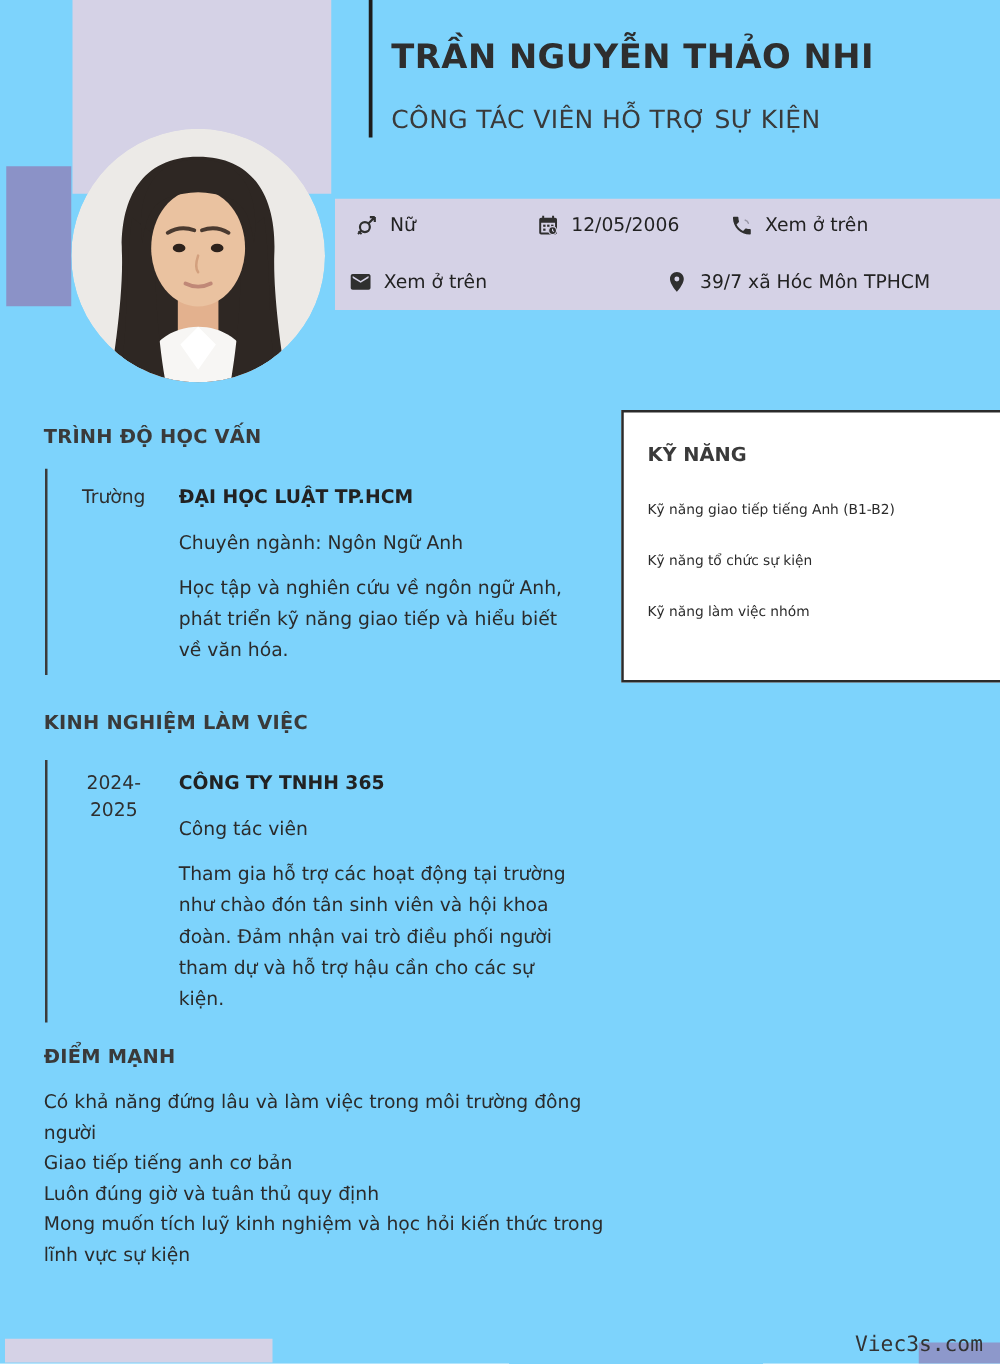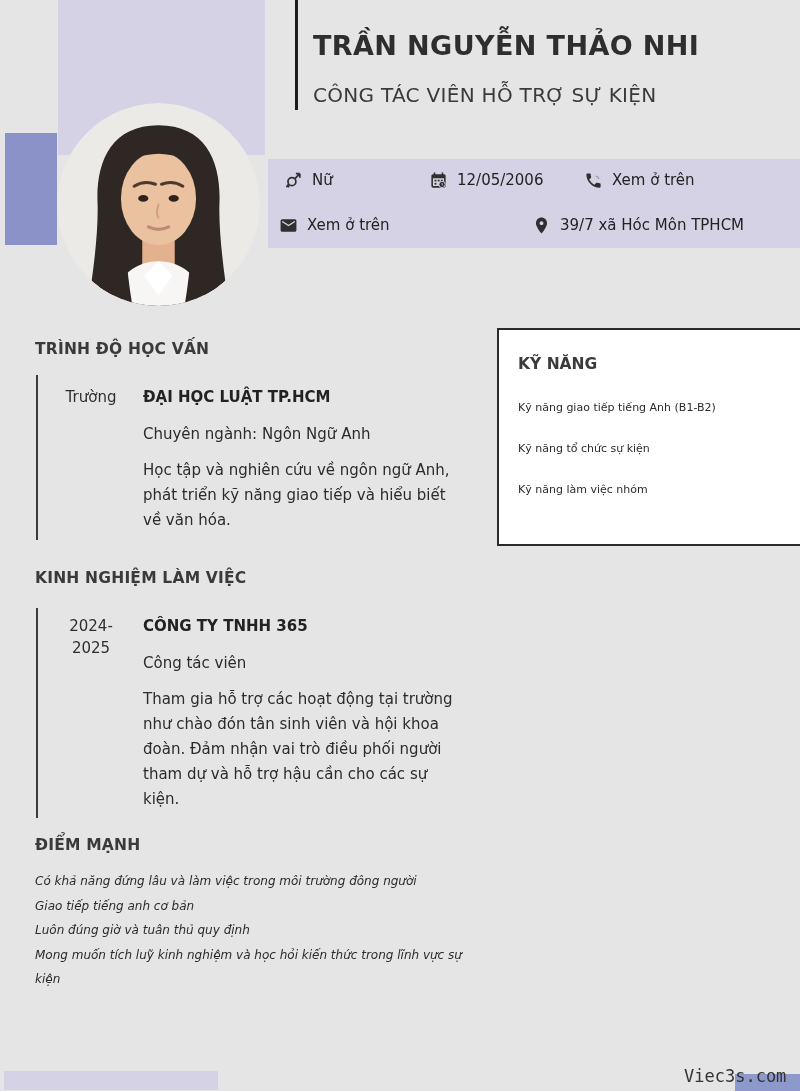--- a/index.html
+++ b/index.html
@@ -5,21 +5,21 @@
   :root{
     --lavender:#d5d2e6;
     --periwinkle:#8b92c7;
     --footer-square:#8d98cb;
     --ink:#2b2b2b;
     --ink-soft:#3a3a3a;
   }
   *{margin:0;padding:0;box-sizing:border-box;}
   html,body{background:#ffffff;}
   body{font-family:"DejaVu Sans","Liberation Sans",sans-serif;color:var(--ink,#2b2b2b);}
-  .page{position:relative;width:800px;height:1091px;background:#e5e5e5;overflow:hidden;}
+  .page{position:relative;width:800px;height:1091px;background:#7dd3fc;overflow:hidden;}
 
   
   .block-top{position:absolute;left:58px;top:0;width:207px;height:155px;background:var(--lavender,#d5d2e6);}
   .accent-square{position:absolute;left:5px;top:133px;width:52px;height:112px;background:var(--periwinkle,#8b92c7);}
   .contact-band{position:absolute;left:268px;top:159px;width:532px;height:89px;background:var(--lavender,#d5d2e6);}
   .header-divider{position:absolute;left:295px;top:0;width:3px;height:110px;background:#1c1c1c;}
 
   .photo{position:absolute;left:57px;top:103px;width:203px;height:203px;border-radius:50%;overflow:hidden;}
   .photo svg{display:block;width:100%;height:100%;}
 
@@ -39,21 +39,21 @@
   .entry .e-sub{font-size:15px;color:#2b2b2b;line-height:22px;margin-top:15px;}
   .entry .e-desc{font-size:15px;color:#2b2b2b;line-height:25px;margin-top:13px;}
 
   
   .skills-box{position:absolute;left:497px;top:328px;width:332px;height:218px;border:2px solid #2b2b2b;background:#fff;padding:25px 0 0 19px;}
   .skills-box .s-heading{font-size:15.5px;font-weight:700;color:var(--ink-soft,#3a3a3a);margin-bottom:22px;}
   .skill-item{width:252px;font-size:11px;color:#2b2b2b;line-height:25px;margin-bottom:16px;}
   .skill-item.justify{text-align:justify;}
 
   
-  .strengths{position:absolute;left:35px;top:869px;width:455px;font-size:12px;color:#2b2b2b;line-height:24.6px;font-style:italic;}
+  .strengths{position:absolute;left:35px;top:869px;width:455px;font-size:15px;color:#2b2b2b;line-height:24.6px;}
   .strengths p{margin:0;}
 
   
   .footer-bar{position:absolute;left:4px;top:1071px;width:214px;height:19px;background:var(--lavender,#d5d2e6);}
   .footer-square{position:absolute;left:735px;top:1074px;width:65px;height:17px;background:var(--footer-square,#8d98cb);}
   .watermark{position:absolute;left:684px;top:1066px;font-family:"DejaVu Sans Mono","Liberation Mono",monospace;font-size:17px;color:#333;white-space:nowrap;}
   .ic{fill:#2f2f2f;}
 </style>
 </head>
 <body>

